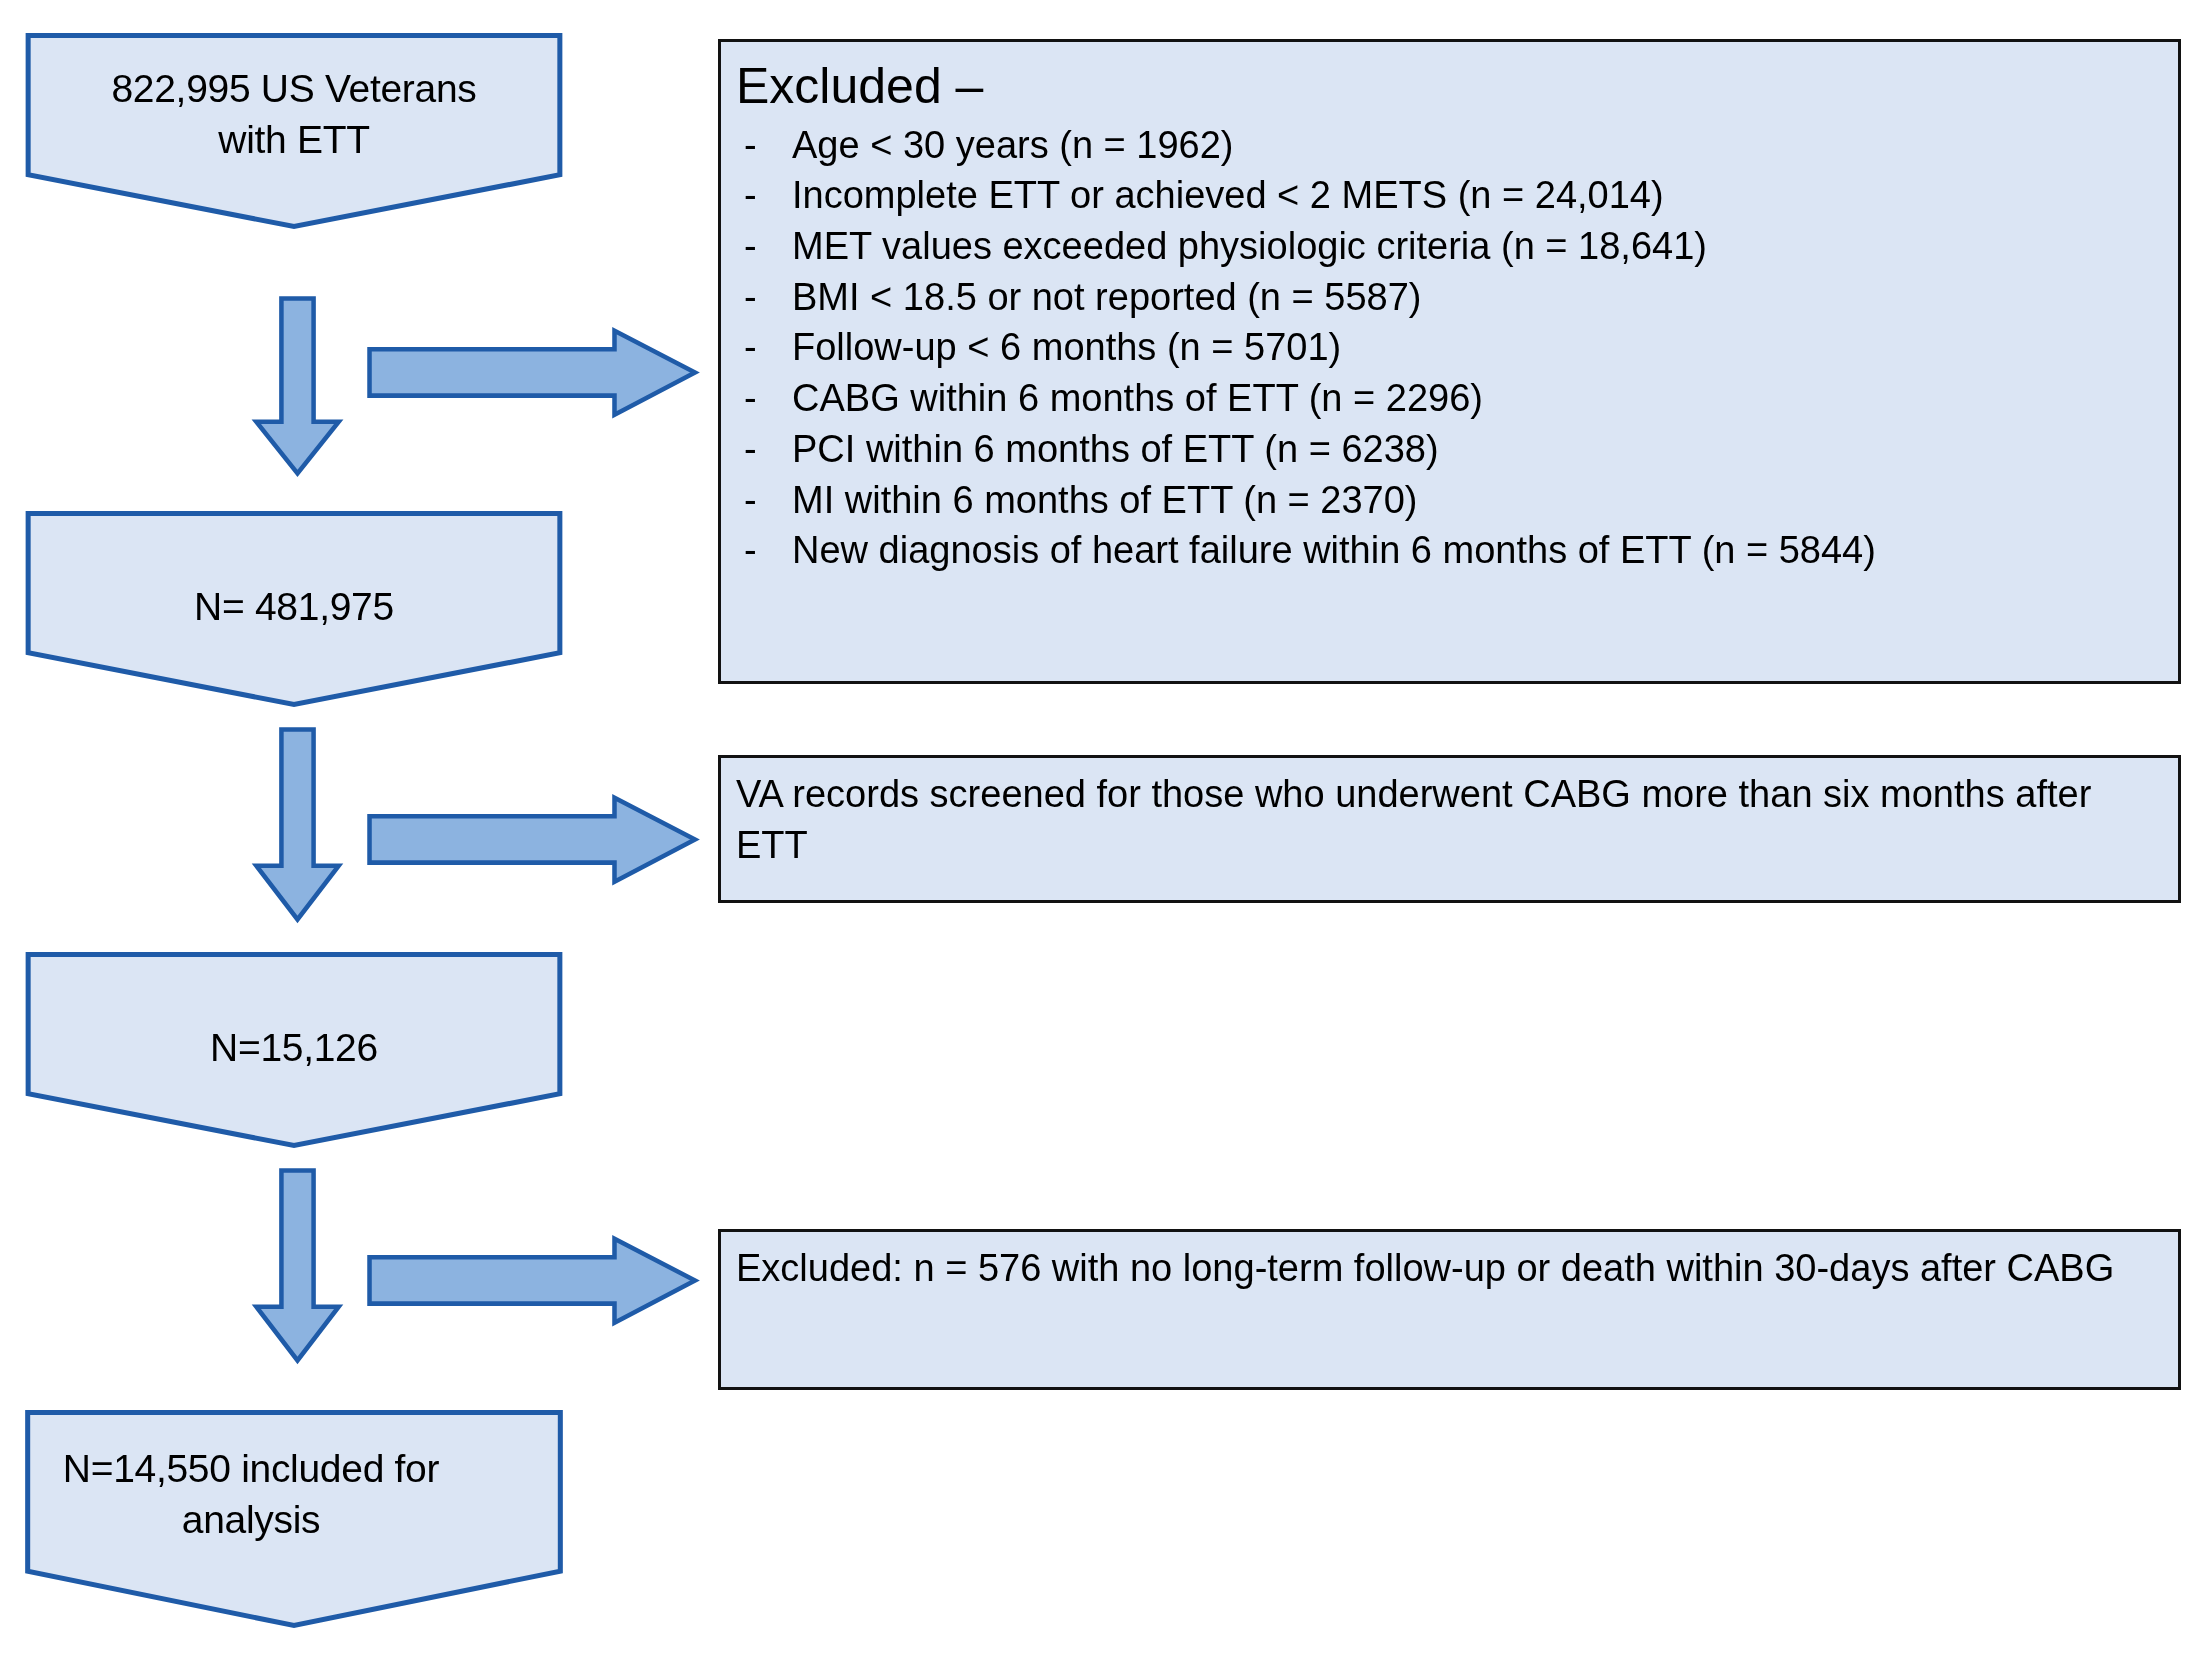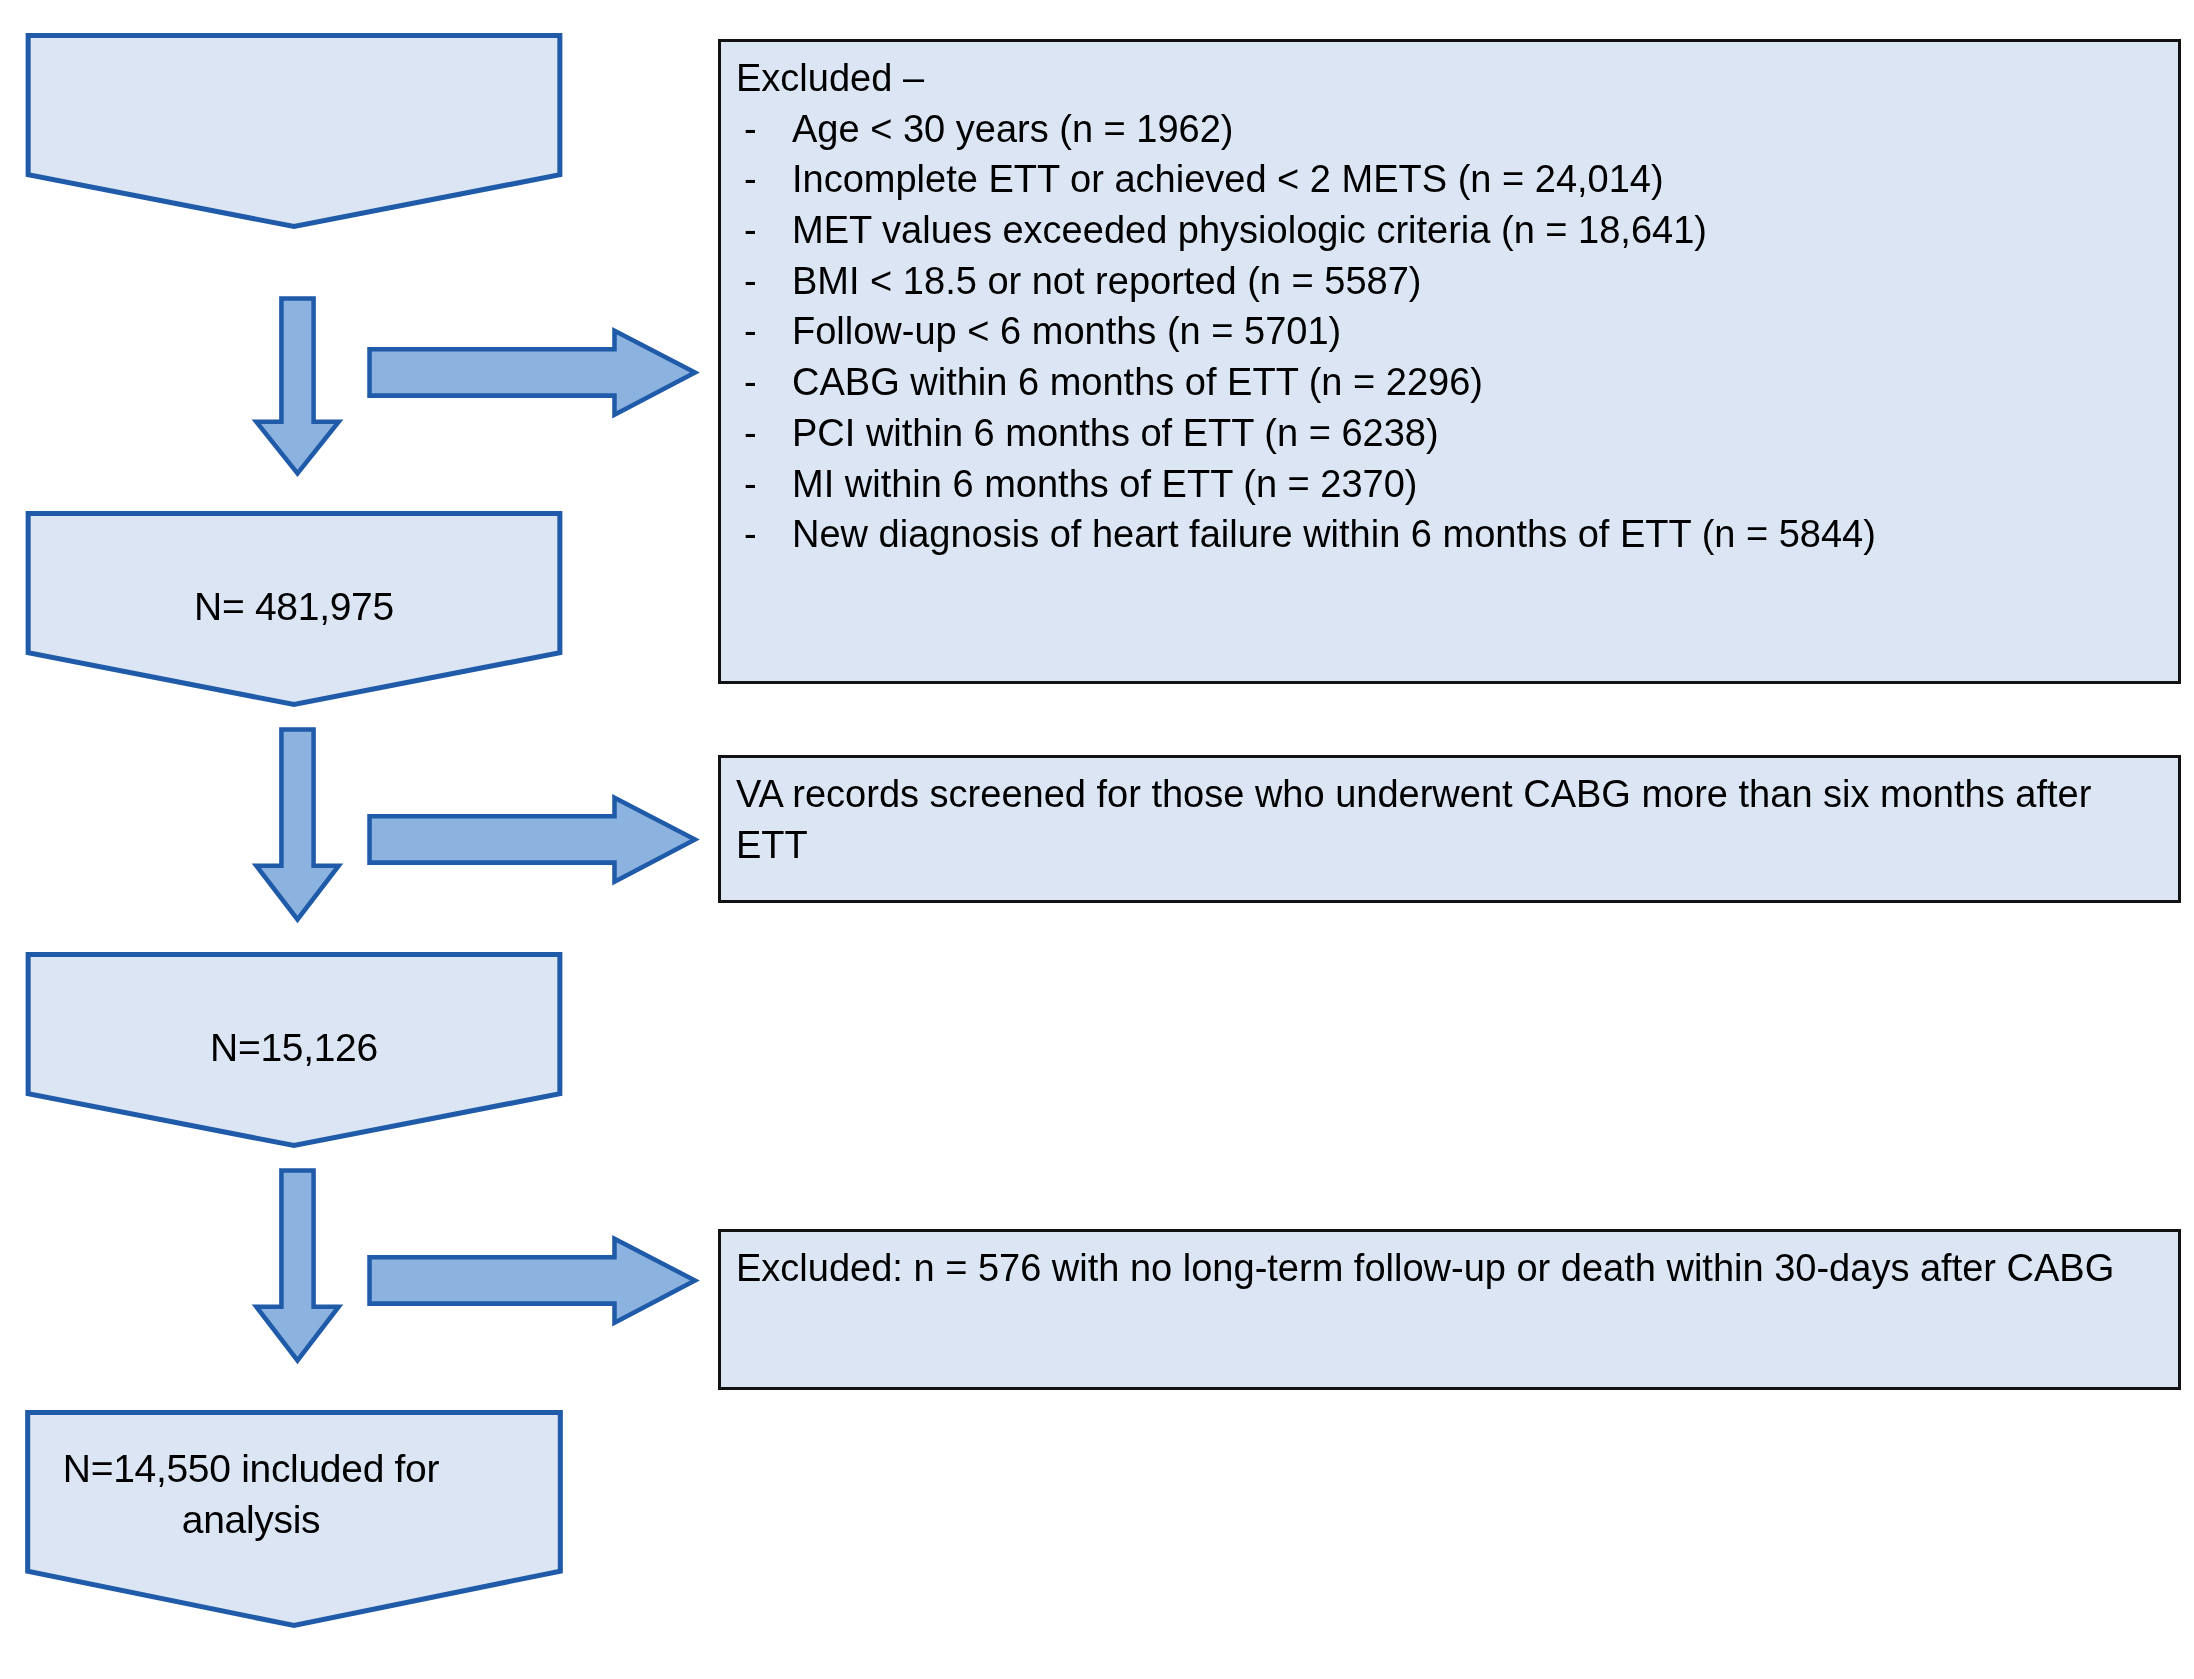--- a/index.html
+++ b/index.html
@@ -43,21 +43,21 @@
 
   
   .callout {
     position: absolute;
     box-sizing: border-box;
     background: #dbe5f4;
     border: 3.5px solid #121212;
     padding: 11px 13px 11px 15px;
   }
   .callout-title {
-    font-size: 38px;
+    font-size: 50px;
     line-height: 1.33;
     color: #000000;
   }
   .callout-text {
     font-size: 38px;
     line-height: 1.33;
     color: #000000;
   }
   ul.excl-list {
     list-style: none;
@@ -86,20 +86,22 @@
 </style>
 </head>
 <body>
 
 <div id="canvas">
 
   <div class="pent-wrap" style="left:25px; top:33px; width:538px; height:196px;">
     <svg width="538" height="196" viewBox="0 0 1068 390">
       <polygon points="5,5 1063,5 1063,282 534,385 5,282" fill="#dbe5f4" stroke="#1f5ba8" stroke-width="10"></polygon>
     </svg>
+    <div class="pent-label" style="top:31px;">822,995 US Veterans
+with ETT</div>
   </div>
 
   <svg class="arrow" style="left:252px; top:296px; width:91px; height:181px;" width="91" height="181" viewBox="0 0 180 360">
     <polygon points="58,5 122,5 122,250 172,250 90,353 8,250 58,250" fill="#8cb3e0" stroke="#1f5ba8" stroke-width="9"></polygon>
   </svg>
 
   <svg class="arrow" style="left:367px; top:328px; width:332px; height:91px;" width="332" height="91" viewBox="0 0 660 180">
     <polygon points="5,42 492,42 492,5 652,88 492,172 492,134 5,134" fill="#8cb3e0" stroke="#1f5ba8" stroke-width="9"></polygon>
   </svg>
 

